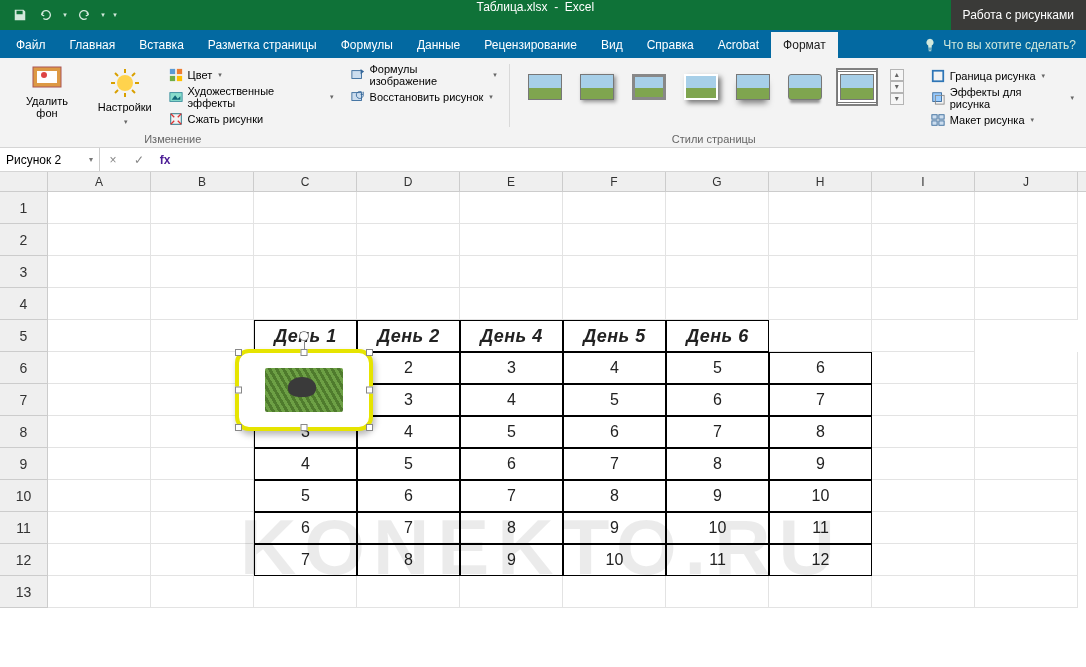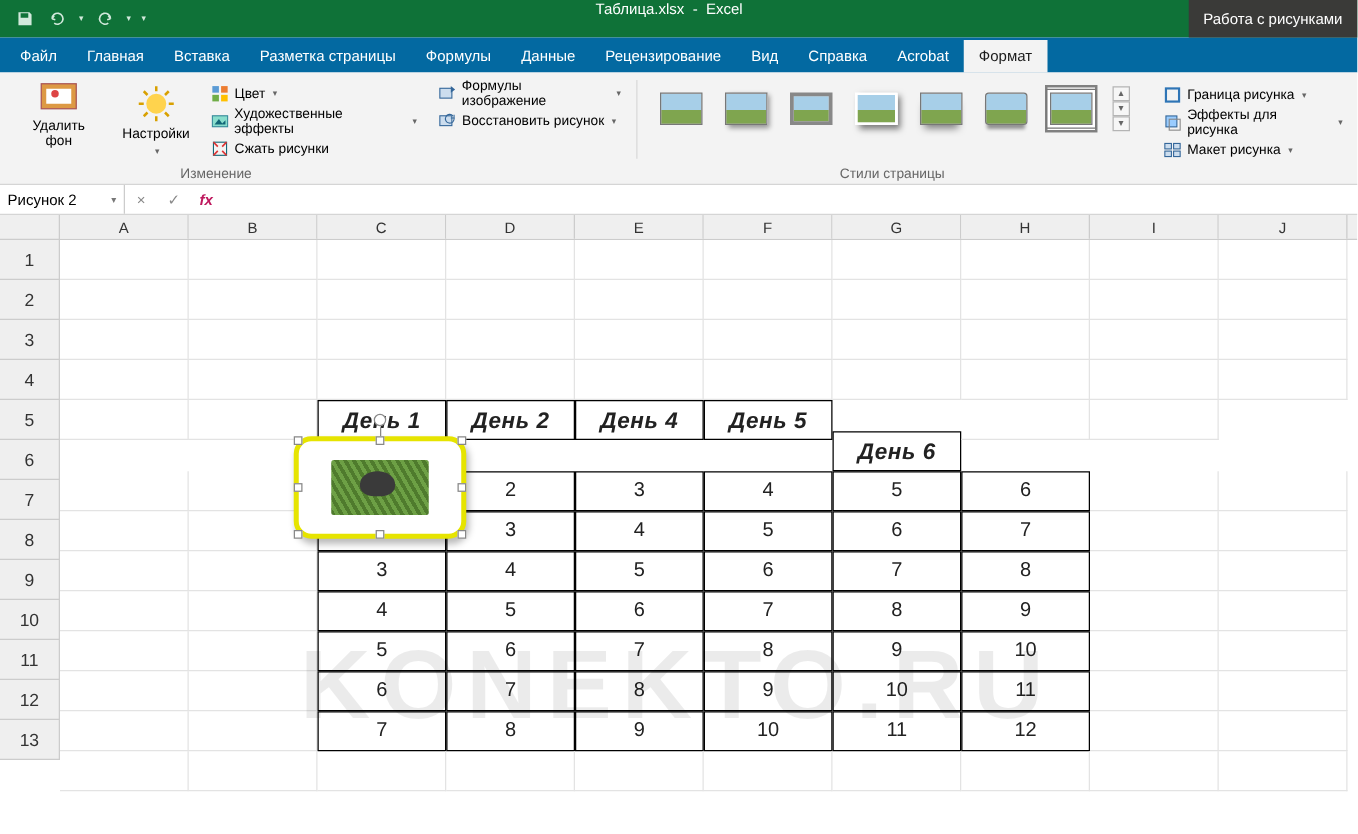--- a/index.html
+++ b/index.html
@@ -44,21 +44,21 @@
   .style-thumb .pic.dbl { box-shadow: 0 0 0 2px #fff, 0 0 0 3px #777; }
   .gallery-ctrl { display: flex; flex-direction: column; margin-left: 2px; }
   .gallery-ctrl div { width: 14px; height: 12px; border: 1px solid #b4b4b4; background: #f6f6f6; font-size: 8px; text-align: center; line-height: 10px; color:#666; cursor:pointer; }
 
   
   .namebox-row { height: 24px; display:flex; align-items: stretch; border-bottom: 1px solid #d5d5d5; background: #fff; }
   .namebox { width: 100px; border-right:1px solid #ccc; display:flex; align-items:center; padding: 0 6px; font-size: 12px; justify-content: space-between; }
   .namebox .dd2 { font-size: 8px; color:#777; }
   .fx-btns { display:flex; align-items:center; }
   .fx-btn { width: 26px; display:flex; align-items:center; justify-content:center; color:#888; cursor:pointer; }
-  .fx-btn.fx { font-style: italic; color:#be185d; font-weight:600; }
+  .fx-btn.fx { color:#4c1d95; font-weight:600; }
   .formula-input { flex:1; }
 
   
   .sheet { position: relative; overflow: hidden; }
   .corner { position:absolute; left:0; top:0; width: 48px; height: 20px; background: #efefef; border-right:1px solid #ccc; border-bottom:1px solid #ccc; }
   .col-headers { position:absolute; left:48px; top:0; right:0; height:20px; display:flex; background:#efefef; border-bottom:1px solid #ccc; }
   .col-h { width: 103px; text-align:center; font-size: 12px; color:#333; border-right:1px solid #ccc; line-height:20px; background:#efefef;}
   .row-headers { position:absolute; left:0; top:20px; width:48px; }
   .row-h { height: 32px; text-align:center; font-size: 14px; color:#333; border-right:1px solid #ccc; border-bottom:1px solid #ccc; line-height:32px; background:#efefef;}
   .cells { position:absolute; left:48px; top:20px; }
@@ -113,20 +113,26 @@
   <div class="tab">Вставка</div>
   <div class="tab">Разметка страницы</div>
   <div class="tab">Формулы</div>
   <div class="tab">Данные</div>
   <div class="tab">Рецензирование</div>
   <div class="tab">Вид</div>
   <div class="tab">Справка</div>
   <div class="tab">Acrobat</div>
   <div class="tab active">Формат</div>
   <div class="spacer"></div>
+  <div class="tell-me">
+    <svg viewBox="0 0 16 16">
+        <path fill="currentColor" d="M8 1a4 4 0 0 0-2 7.5V11h4V8.5A4 4 0 0 0 8 1zM6 12h4v1H6zm.5 2h3v1h-3z"></path>
+      </svg>
+    <span>Что вы хотите сделать?</span>
+  </div>
 </div>
 
 <div class="ribbon">
 
   <div class="group">
     <div class="group-body">
       <div class="big-btn">
         <div class="ico">
             <svg viewBox="0 0 32 32">
               <rect x="2" y="6" width="28" height="20" fill="#d94" stroke="#a55"></rect>
@@ -388,21 +394,21 @@
         <div class="cell"></div>
         <div class="cell"></div>
       </div>
       <div class="cell-row">
         <div class="cell"></div>
         <div class="cell"></div>
         <div class="cell hdr" style="border: 1px solid rgb(0, 0, 0);">День 1</div>
         <div class="cell hdr" style="border: 1px solid rgb(0, 0, 0);">День 2</div>
         <div class="cell hdr" style="border: 1px solid rgb(0, 0, 0);">День 4</div>
         <div class="cell hdr" style="border: 1px solid rgb(0, 0, 0);">День 5</div>
-        <div class="cell hdr" style="border: 1px solid rgb(0, 0, 0); margin-top: 25px;">День 6</div>
+        <div class="cell hdr" style="border: 1px solid rgb(0, 0, 0);">День 6</div>
         <div class="cell"></div>
         <div class="cell"></div>
       </div>
       <div class="cell-row">
         <div class="cell"></div>
         <div class="cell"></div>
         <div class="cell" style="border: 1px solid rgb(0, 0, 0); font-size: 16px;">1</div>
         <div class="cell" style="border: 1px solid rgb(0, 0, 0); font-size: 16px;">2</div>
         <div class="cell" style="border: 1px solid rgb(0, 0, 0); font-size: 16px;">3</div>
         <div class="cell" style="border: 1px solid rgb(0, 0, 0); font-size: 16px;">4</div>

